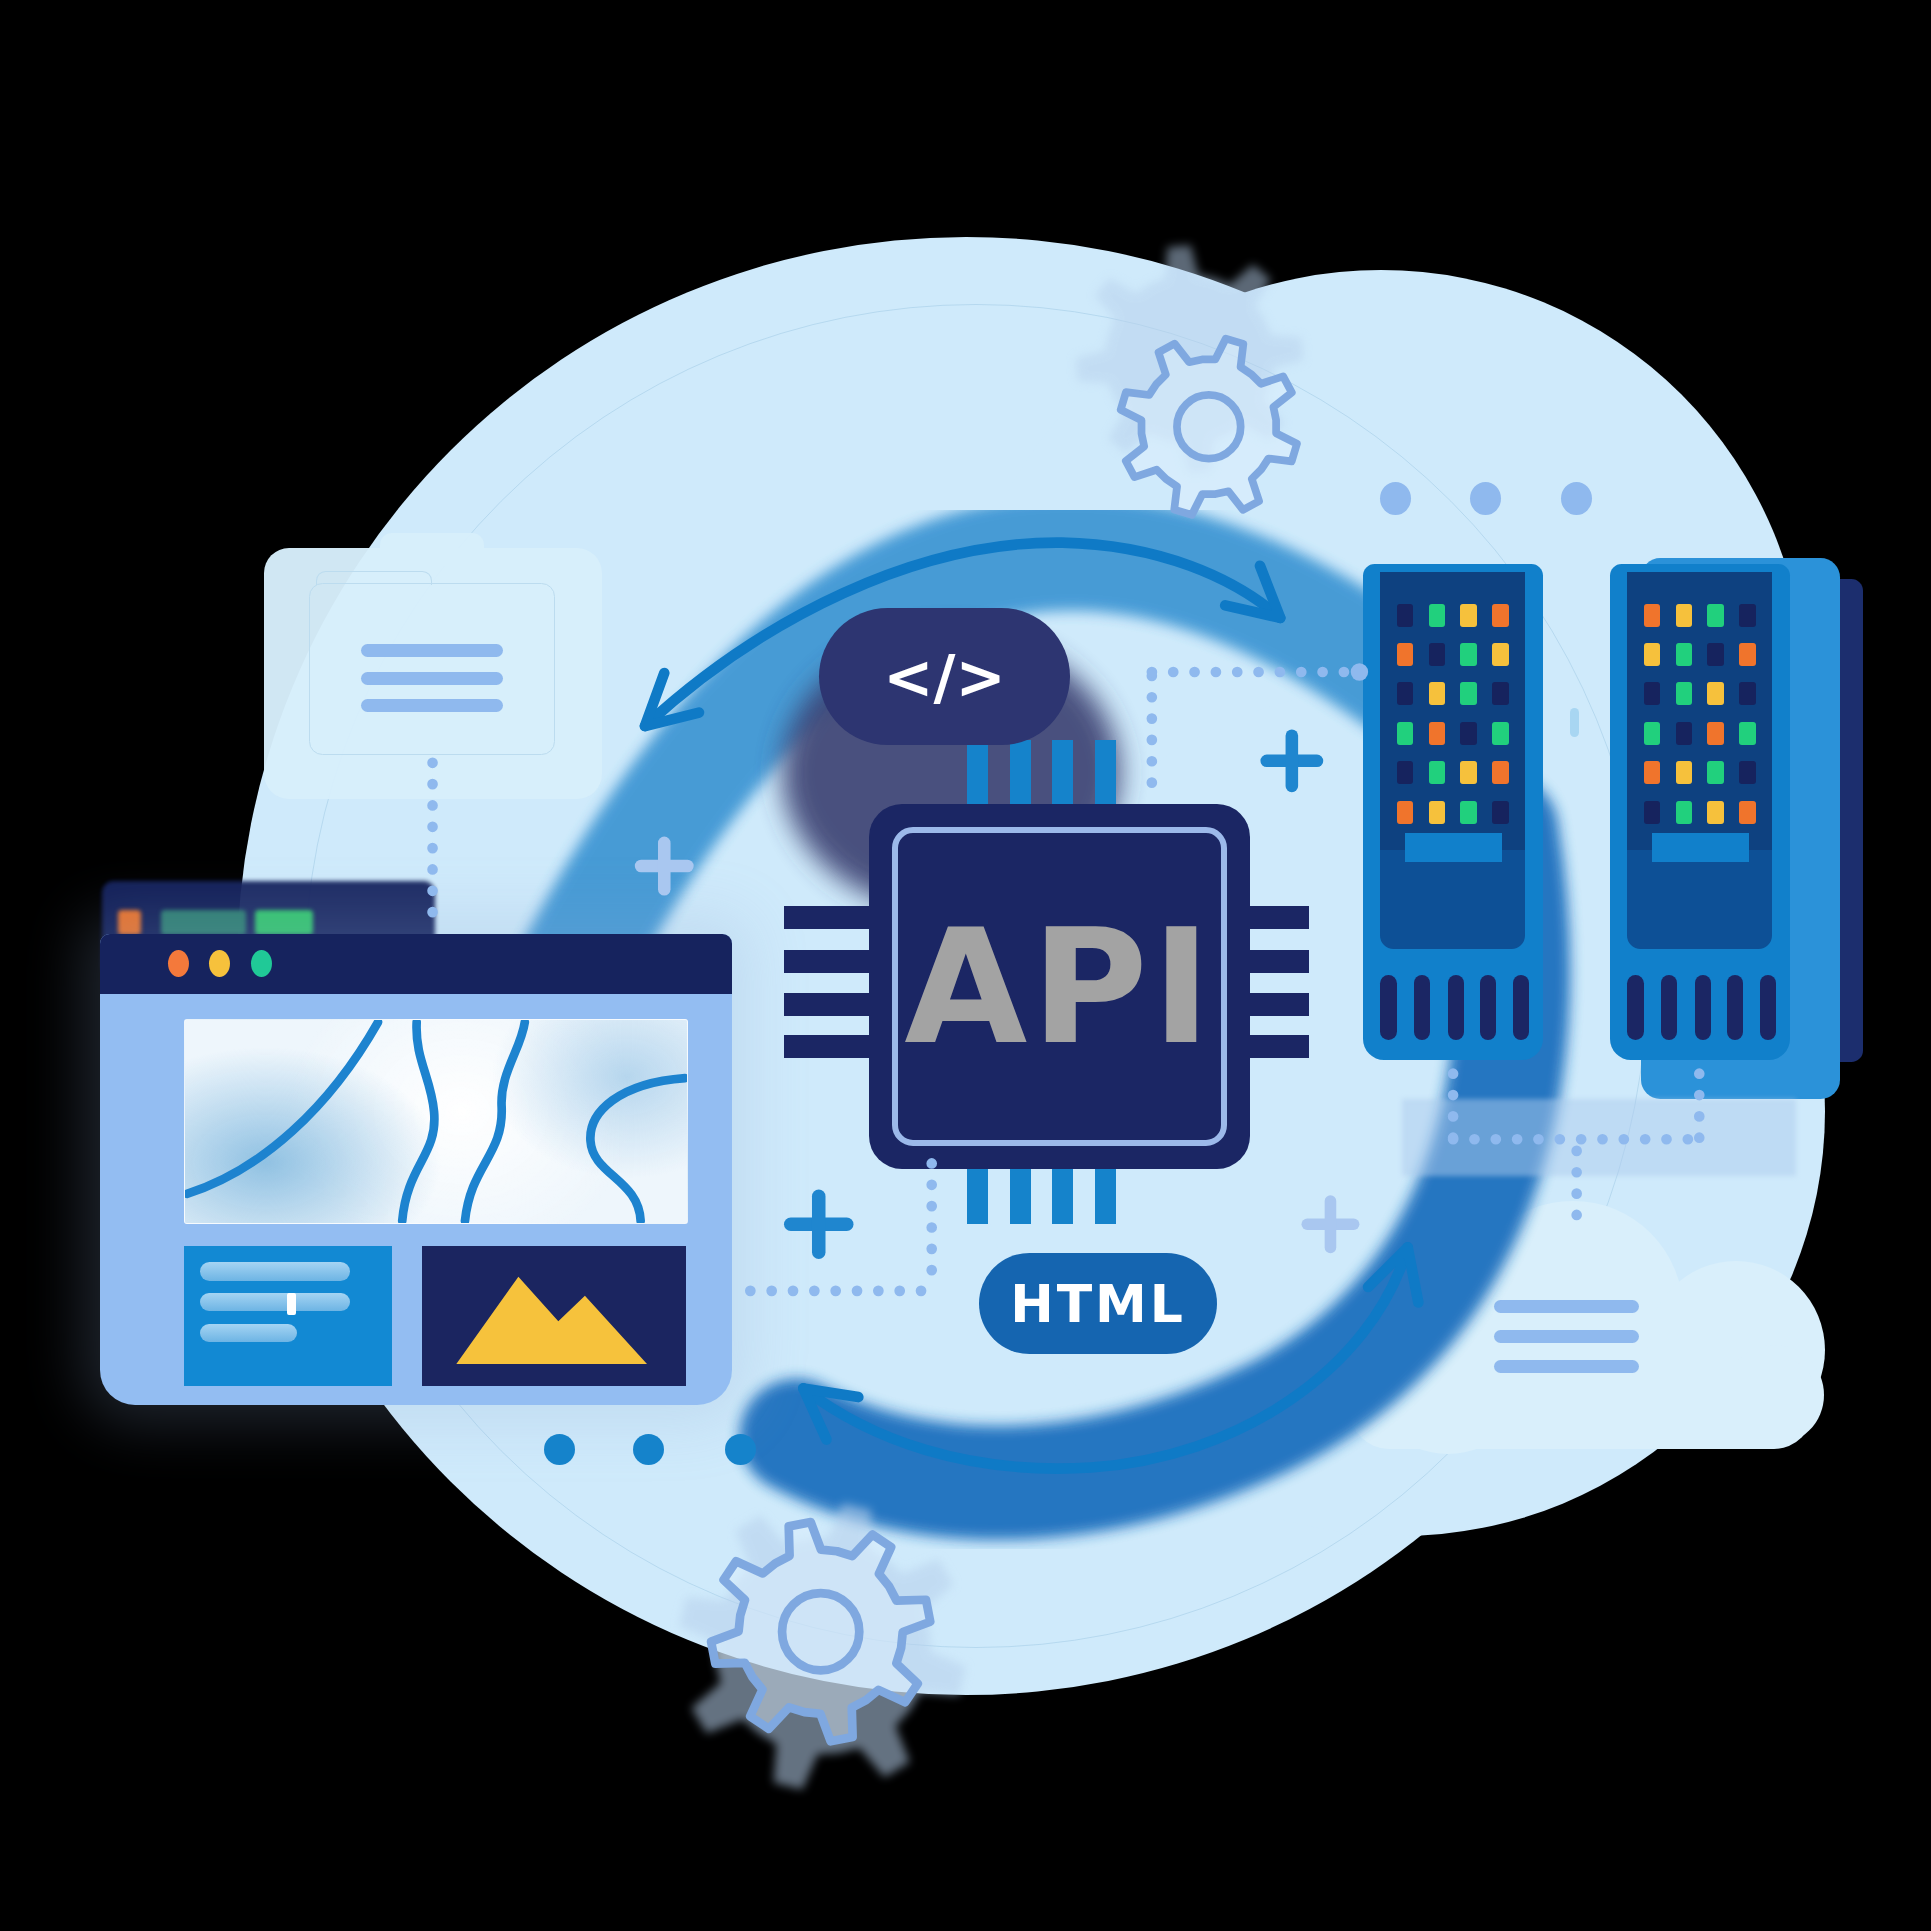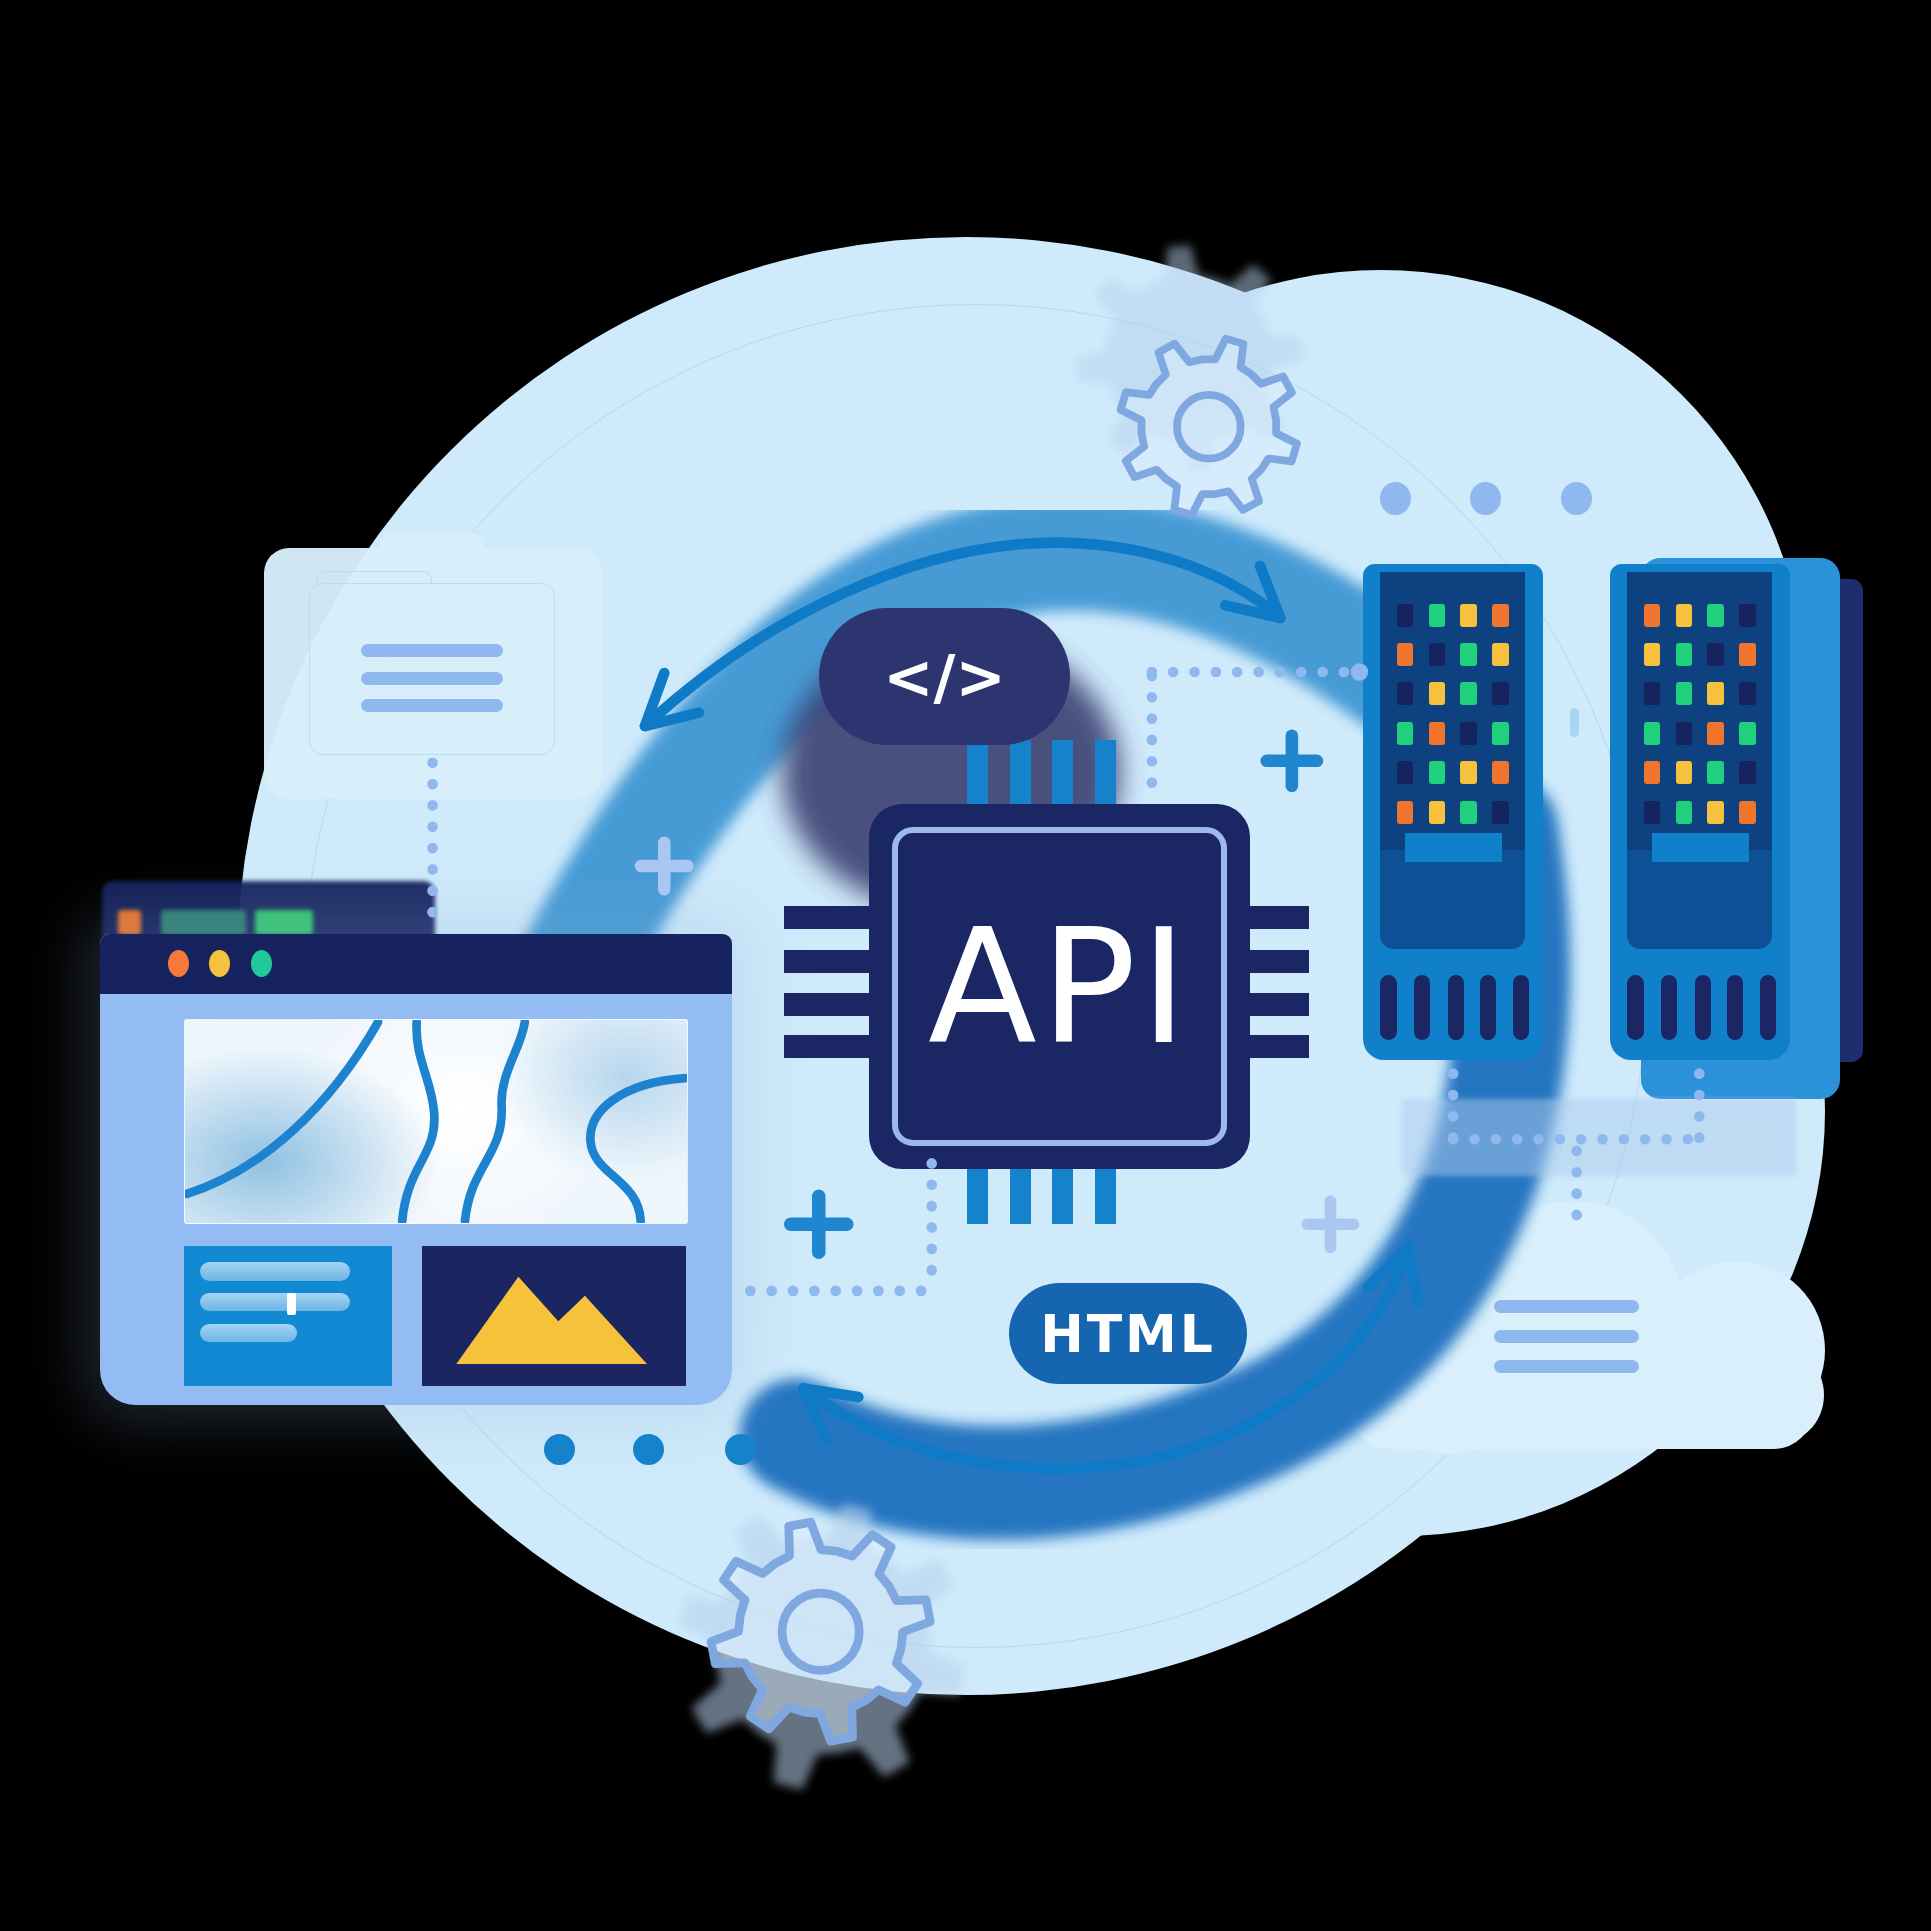--- a/index.html
+++ b/index.html
@@ -46,25 +46,25 @@
            background:linear-gradient(180deg,#a5d4f3,#6db4e4);}
   .tb-caret{position:absolute;left:103px;top:47px;width:8.7px;height:22px;background:#fff;border-radius:1.9px;}
   .image-block{position:absolute;left:322px;top:312px;width:264px;height:140px;background:var(--iblock);}
   .image-block svg{position:absolute;left:8%;bottom:10%;width:84%;height:76%;}
   
   .pin-v{position:absolute;width:21px;background:var(--pin);}
   .pin-h{position:absolute;height:23px;background:var(--navy);}
   .chip-body{position:absolute;left:869px;top:804px;width:381px;height:365px;background:var(--navy);border-radius:33px;}
   .chip-inner{position:absolute;inset:23px;border:6.8px solid var(--chipline);border-radius:21px;}
   .chip-label{position:absolute;inset:0;display:flex;align-items:center;justify-content:center;
-              color:#ffffff;font-size:159px;font-weight:normal;letter-spacing:3.9px;}
+              color:#a3a3a3;font-size:159px;font-weight:bold;letter-spacing:3.9px;}
   
   .badge{position:absolute;display:flex;align-items:center;justify-content:center;color:#fff;font-weight:bold;}
   #code-badge{left:819px;top:608px;width:251px;height:137px;border-radius:69px;background:var(--codebg);font-size:60px;}
-  #html-badge{left:1009px;top:1253px;width:238px;height:101px;border-radius:51px;background:var(--htmlbg);font-size:52px;letter-spacing:2.9px;margin-top:30px;}
+  #html-badge{left:979px;top:1253px;width:238px;height:101px;border-radius:51px;background:var(--htmlbg);font-size:52px;letter-spacing:2.9px;}
   
   .backdrop{position:absolute;left:1641px;top:558px;width:199px;height:541px;background:var(--srv-backdrop);border-radius:19.3px;}
   .edge-strip{position:absolute;left:1836px;top:579px;width:27px;height:483px;background:var(--srv-edge);border-radius:0 11.6px 11.6px 0;}
   .tower{position:absolute;top:564px;width:180px;height:496px;background:var(--srv-frame);border-radius:11.6px 11.6px 21px 21px;}
   .tower-panel{position:absolute;left:17.4px;top:7.7px;width:145px;height:278px;background:var(--srv-panel);}
   .led-grid{position:absolute;left:16.4px;top:32px;display:grid;grid-template-columns:repeat(4,16.4px);
             grid-template-rows:repeat(6,23px);column-gap:15.4px;row-gap:16.4px;}
   .led{width:16.4px;height:23px;border-radius:2.9px;}
   .tower-drawer{position:absolute;left:17.4px;top:286px;width:145px;height:99px;background:var(--srv-drawer);border-radius:0 0 13.5px 13.5px;}
   .tower-slot{position:absolute;left:42px;top:269px;width:97px;height:29px;background:var(--srv-frame);}

